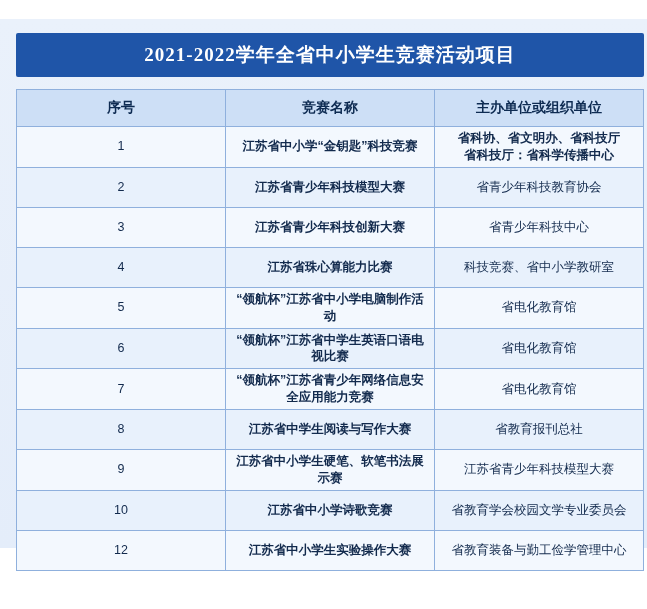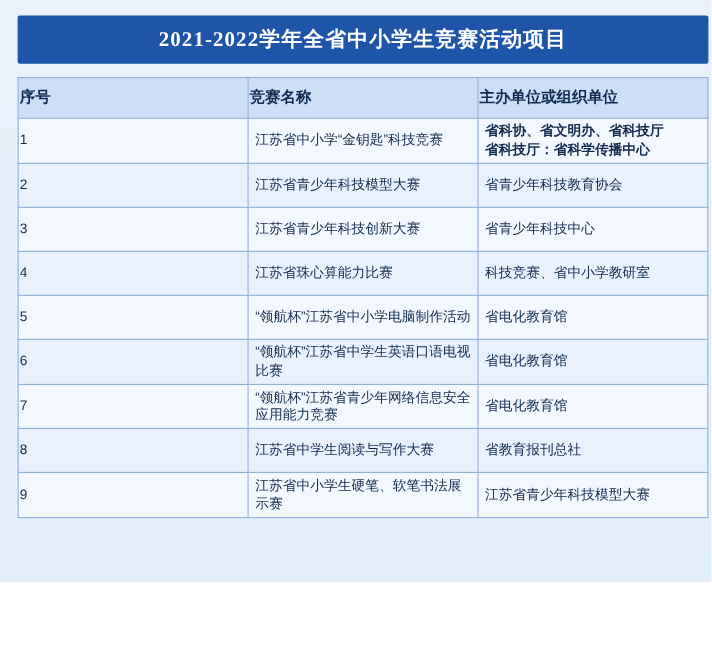--- a/index.html
+++ b/index.html
@@ -13,20 +13,21 @@
     font-family: "Liberation Sans", sans-serif;
     overflow: hidden;
   }
   .page {
     width: 647px;
     height: 529px;
     background: linear-gradient(180deg, #eaf1fb 0%, #e4edfa 100%);
     box-sizing: border-box;
     padding: 14px 3px 0 16px;
     position: relative;
+    margin-top: 19px;
   }
   .title-bar {
     background: #1f55a8;
     color: #ffffff;
     height: 44px;
     display: flex;
     align-items: center;
     justify-content: center;
     border-radius: 2px;
   }
@@ -37,21 +38,21 @@
     font-family: "Liberation Serif", serif;
   }
   table.grid {
     width: 100%;
     border-collapse: collapse;
     margin-top: 12px;
     table-layout: fixed;
   }
   table.grid th, table.grid td {
     border: 1px solid #8fb0dd;
-    text-align: left;
+    text-align: center;
     vertical-align: middle;
     font-size: 12.5px;
     color: #122a4d;
   }
   table.grid thead th {
     background: #cddff6;
     height: 34px;
     font-weight: bold;
     font-size: 14px;
     color: #0e2banything;
@@ -65,20 +66,21 @@
   table.grid tbody tr:nth-child(even) td {
     background: #e8f1fc;
   }
   td.col-no {
     width: 52px;
     font-size: 13px;
   }
   td.col-name {
     width: 340px;
     padding: 3px 6px;
+    font-weight: bold;
   }
   td.col-org {
     padding: 3px 6px;
   }
   .two-line {
     display: block;
   }
   .two-line span {
     display: block;
     font-weight: bold;
@@ -148,16 +150,26 @@
       <tr>
         <td class="col-no">8</td>
         <td class="col-name">江苏省中学生阅读与写作大赛</td>
         <td class="col-org">省教育报刊总社</td>
       </tr>
       <tr>
         <td class="col-no">9</td>
         <td class="col-name">江苏省中小学生硬笔、软笔书法展示赛</td>
         <td class="col-org">江苏省青少年科技模型大赛</td>
       </tr>
+      <tr>
+        <td class="col-no">10</td>
+        <td class="col-name">江苏省中小学诗歌竞赛</td>
+        <td class="col-org">省教育学会校园文学专业委员会</td>
+      </tr>
+      <tr>
+        <td class="col-no">12</td>
+        <td class="col-name">江苏省中小学生实验操作大赛</td>
+        <td class="col-org">省教育装备与勤工俭学管理中心</td>
+      </tr>
     </tbody>
   </table>
 
 </div>
 
 </body></html>

